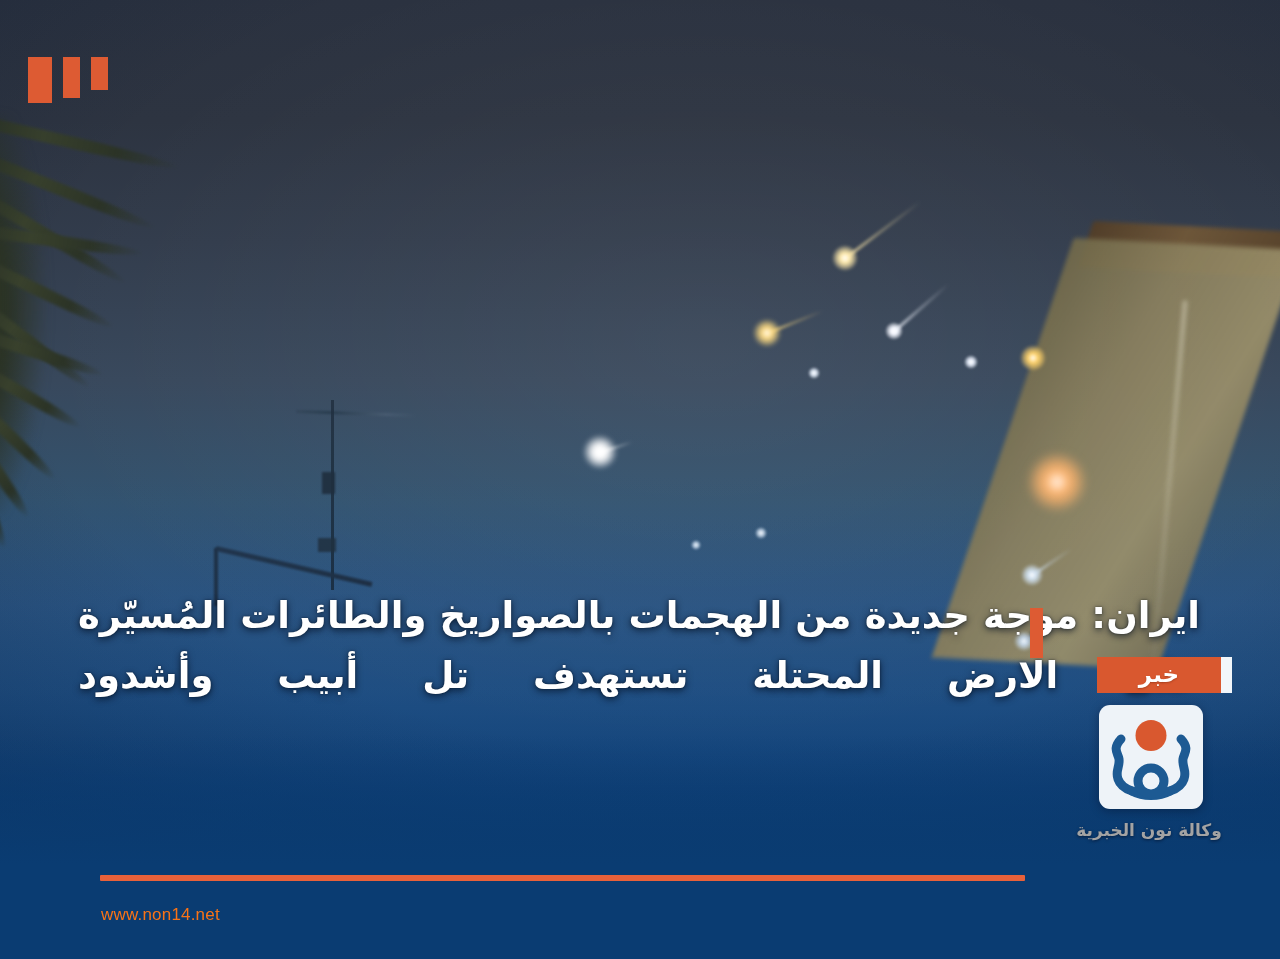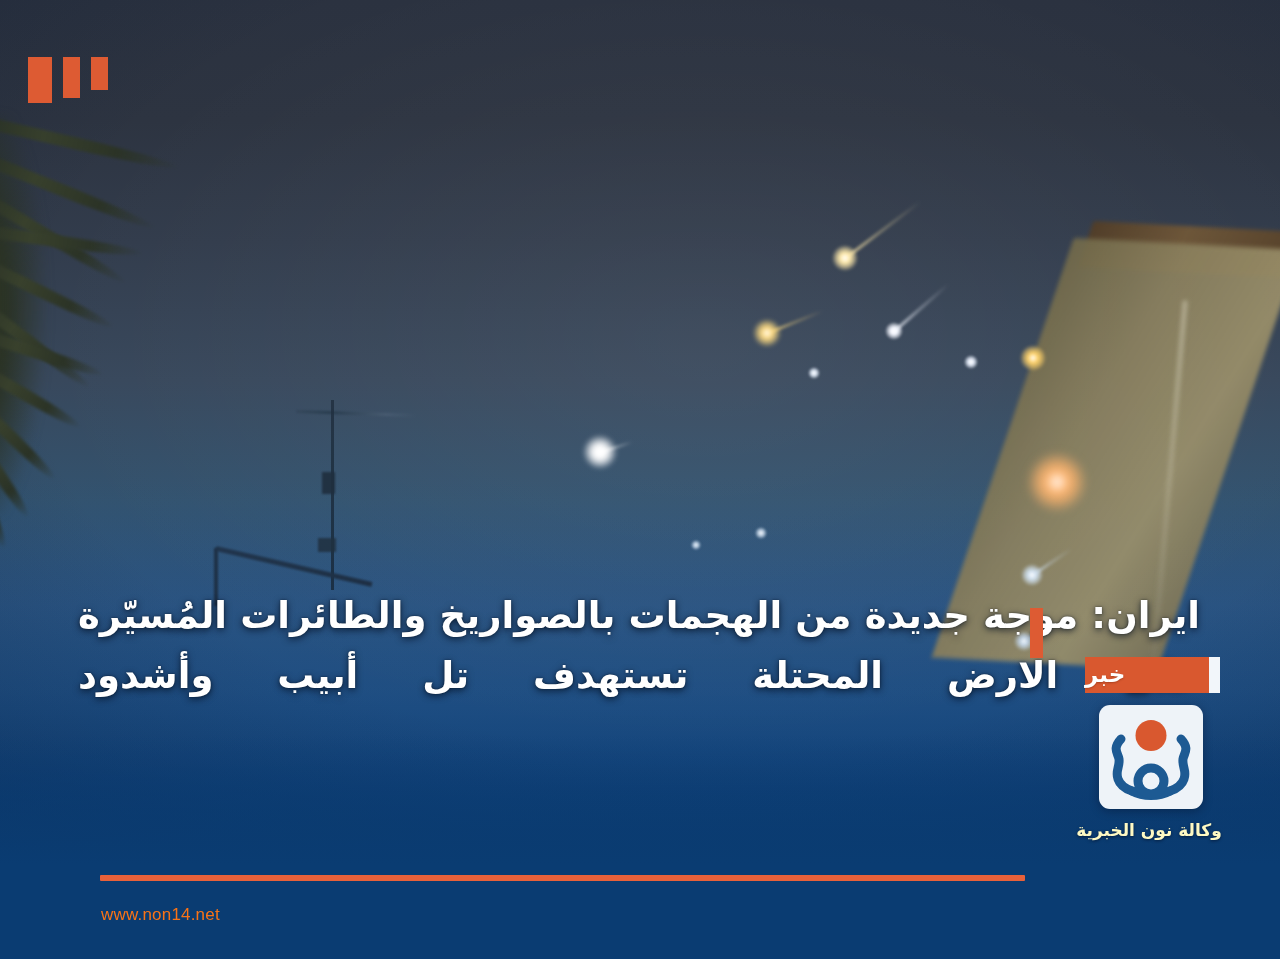--- a/index.html
+++ b/index.html
@@ -153,21 +153,21 @@
   .url{
     position:absolute;left:101px;top:905px;
     color:#f97316;font-size:17px;letter-spacing:.2px;
     font-family:"Liberation Sans",sans-serif;
   }
 
   
   .brand{position:absolute;left:1085px;top:657px;width:140px;}
   .badge{
     position:relative;width:124px;height:36px;background:#d9582f;
-    display:flex;align-items:center;justify-content:flex-start;
+    display:flex;align-items:center;justify-content:center;margin-left:12px;
   }
   .badge span{
     color:#fff;font-size:23px;font-weight:700;direction:rtl;
     line-height:1;transform:translateY(-1px);
     text-shadow:0 1px 2px rgba(90,25,0,.35);
   }
   .badge::after{
     content:"";position:absolute;right:-11px;top:0;width:11px;height:36px;background:#f2f6fa;
   }
   .logo-tile{
@@ -178,21 +178,21 @@
     box-shadow:0 2px 10px rgba(0,10,30,.35);
   }
   .logo-dot{
     position:absolute;left:50%;top:15px;width:31px;height:31px;border-radius:50%;
     background:#d9582f;transform:translateX(-50%);
   }
   .logo-svg{position:absolute;left:0;top:0;width:104px;height:104px;}
   .agency{
     margin-top:11px;
     text-align:center;direction:rtl;
-    color:#fef9c3;font-size:17px;font-weight:700;
+    color:#a3a3a3;font-size:17px;font-weight:700;
     margin-left:-12px;
     text-shadow:0 1px 3px rgba(0,10,30,.6);
   }
 </style>
 </head>
 <body>
 
 <div class="card">
 
   <div class="photo">

